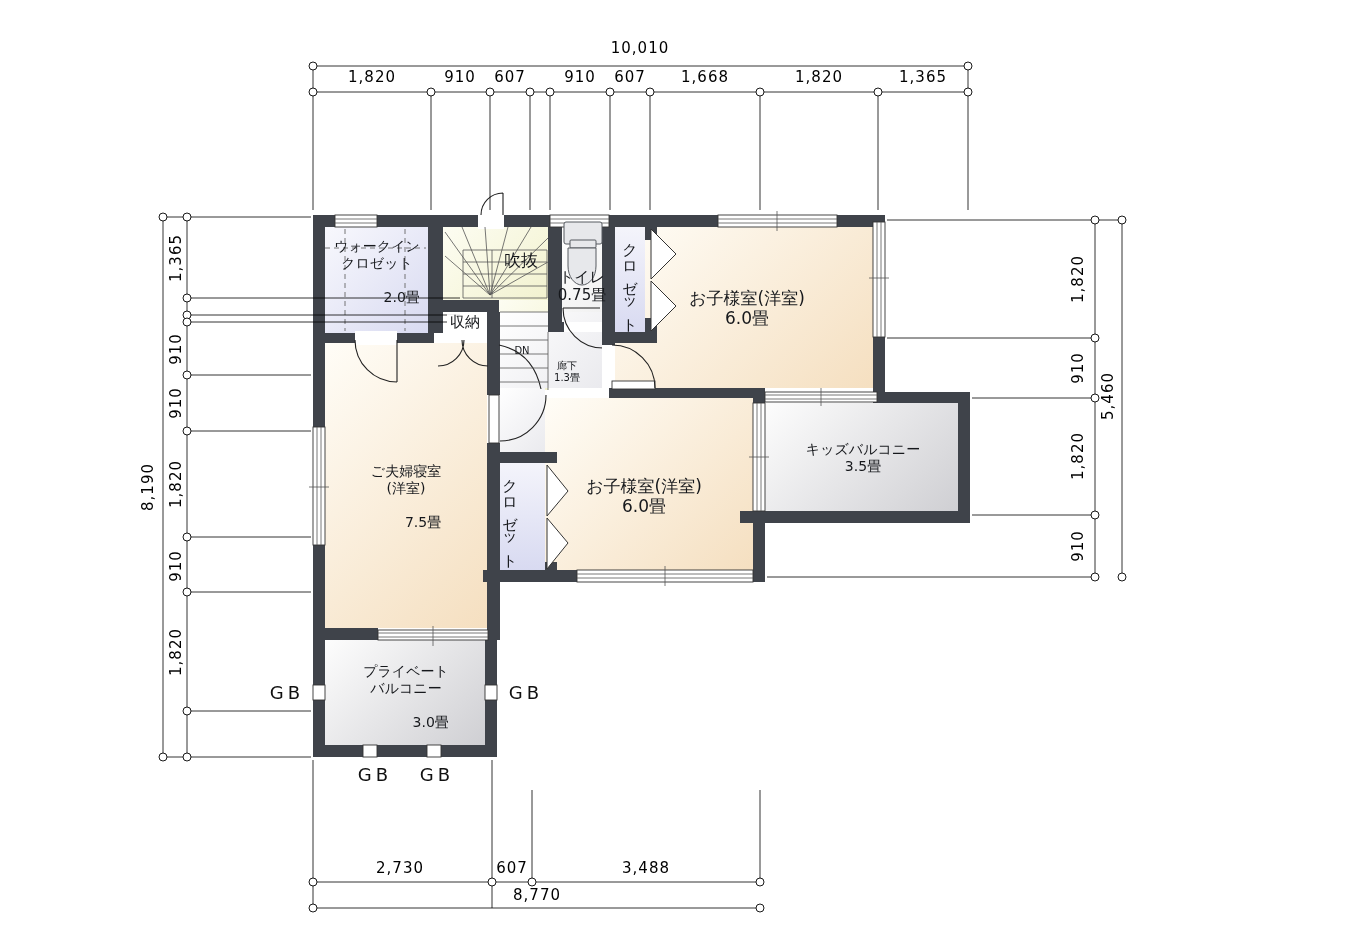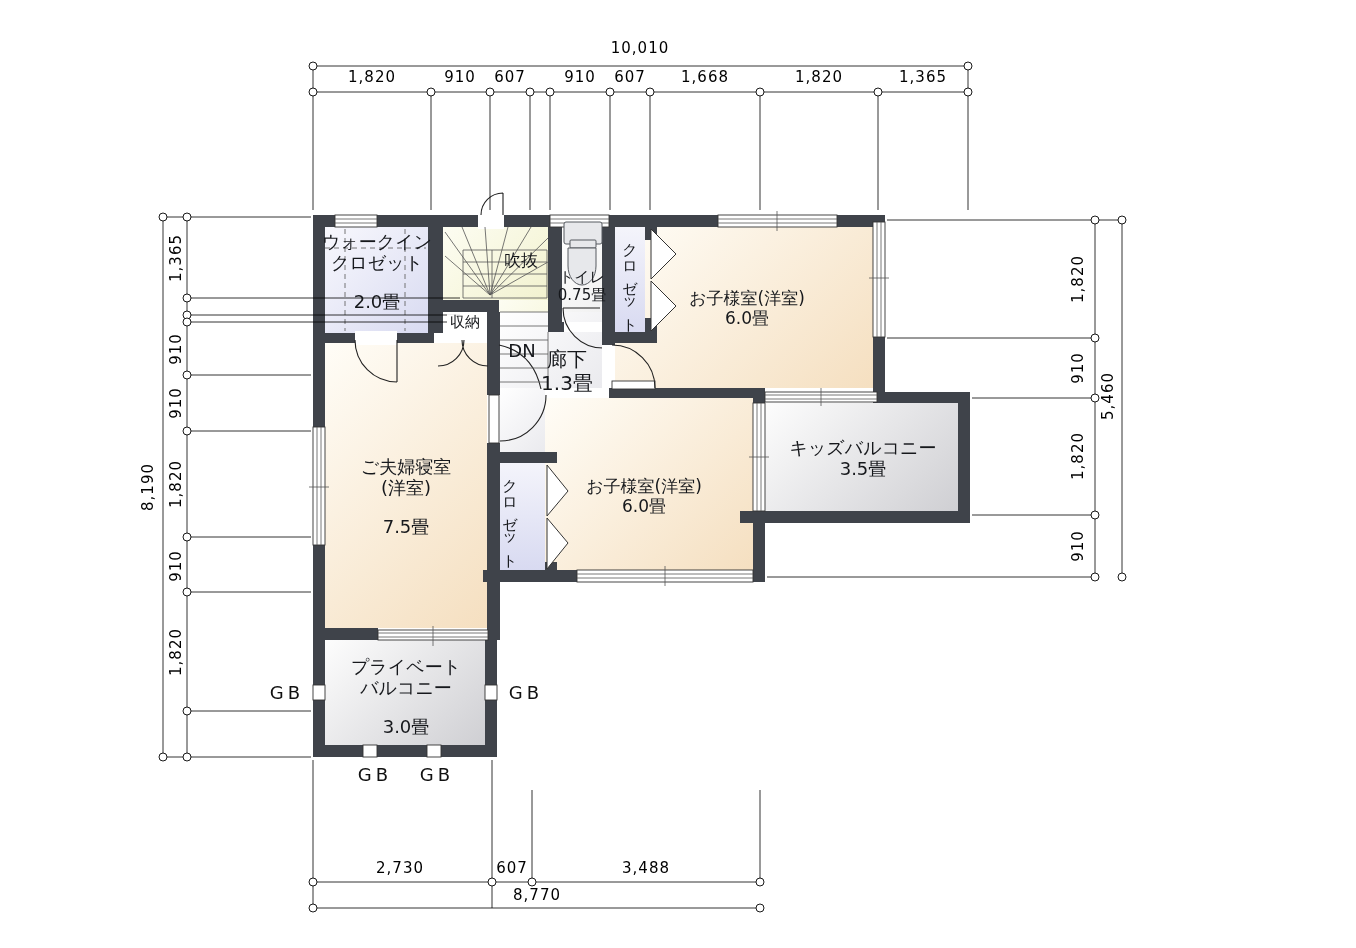--- a/index.html
+++ b/index.html
@@ -1,22 +1,22 @@
 <!DOCTYPE html>
 <html><head>
 <meta charset="utf-8">
 <style>
   html,body{margin:0;padding:0;background:#fff;}
   #canvas{position:relative;width:1356px;height:948px;background:#ffffff;overflow:hidden;
           font-family:"DejaVu Sans",sans-serif;}
   .fill{position:absolute;z-index:1;}
   #lines{position:absolute;left:0;top:0;z-index:2;pointer-events:none;}
   .lbl{position:absolute;z-index:3;transform:translate(-50%,-50%);text-align:center;
-       color:#16181c;font-size:18px;line-height:1.18;white-space:nowrap;}
-  .sz{margin-top:18px;}
+       color:#16181c;font-size:14px;line-height:1.18;white-space:nowrap;}
+  .sz{margin-top:18px;text-align:right;}
   .vert{writing-mode:vertical-rl;text-orientation:upright;letter-spacing:2px;font-size:15px;}
   .dim{position:absolute;z-index:3;transform:translate(-50%,-50%);font-size:15px;color:#000;
        white-space:nowrap;letter-spacing:1px;}
   .dimv{position:absolute;z-index:3;transform:translate(-50%,-50%) rotate(-90deg);font-size:15px;
         color:#000;white-space:nowrap;letter-spacing:1px;}
   .gb{position:absolute;z-index:3;transform:translate(-50%,-50%);font-size:18px;
       letter-spacing:4px;color:#111;}
   .wic-bg{background:linear-gradient(135deg,#f8f8fd 0%,#d8daf1 100%);}
   .lav-bg{background:linear-gradient(180deg,#f4f4fb 0%,#d8daf1 100%);}
   .cream-bg{background:linear-gradient(135deg,#fffdf7 0%,#f5dfc0 100%);}
@@ -211,22 +211,22 @@
   <div class="lbl" style="left:582px;top:287px;font-size:15px">
     <div>トイレ</div>
     <div>0.75畳</div>
   </div>
   <div class="lbl vert" style="left:629px;top:280px">クロゼット</div>
   <div class="lbl" style="left:747px;top:308px;font-size:17px">
     <div>お子様室(洋室)</div>
     <div>6.0畳</div>
   </div>
   <div class="lbl storage-lbl" style="left:465px;top:323px">収納</div>
-  <div class="lbl" style="left:522px;top:351px;font-size:18px">DN</div>
-  <div class="lbl" style="left:567px;top:372px;font-size:20px">
+  <div class="lbl" style="left:522px;top:351px;font-size:10px">DN</div>
+  <div class="lbl" style="left:567px;top:372px;font-size:10px">
     <div>廊下</div>
     <div>1.3畳</div>
   </div>
   <div class="lbl" style="left:406px;top:497px">
     <div>ご夫婦寝室</div>
     <div>(洋室)</div>
     <div class="sz">7.5畳</div>
   </div>
   <div class="lbl vert" style="left:509px;top:516px">クロゼット</div>
   <div class="lbl" style="left:644px;top:496px;font-size:17px">

